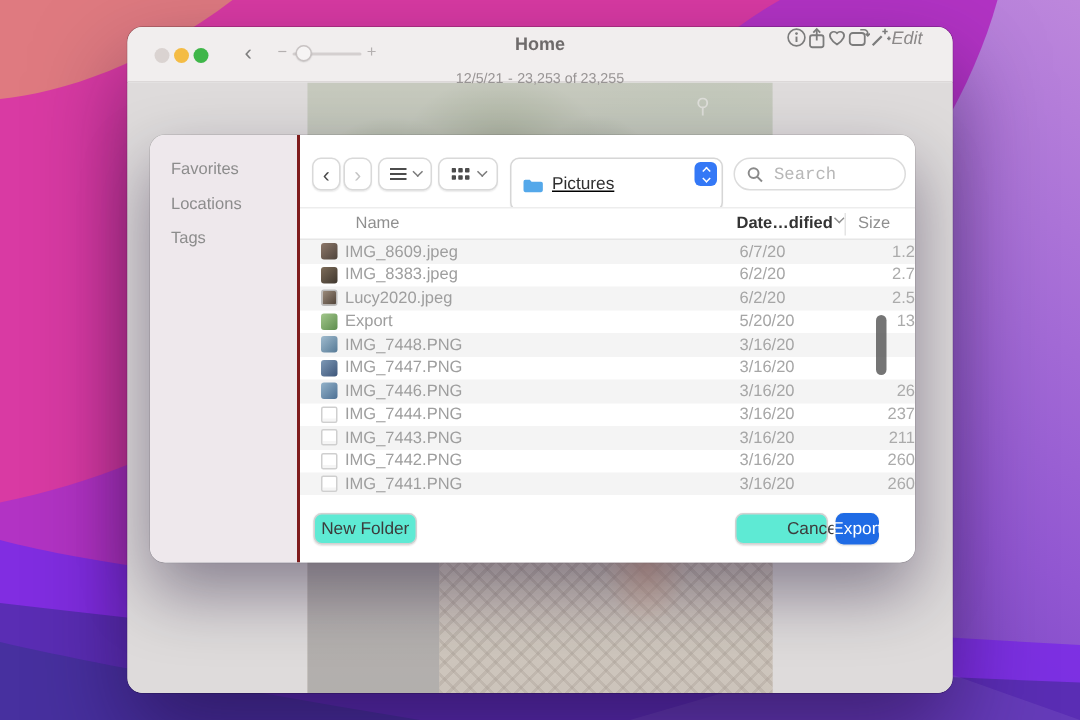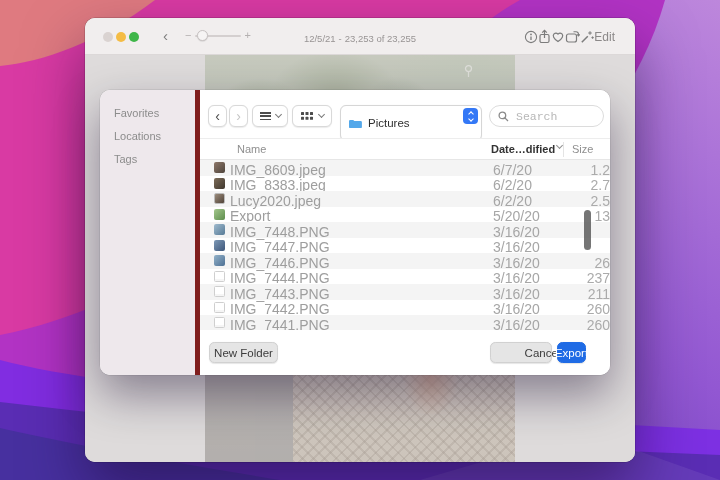--- a/index.html
+++ b/index.html
@@ -23,21 +23,21 @@
   .zoomer{position:absolute;left:100px;top:10px;width:66px;height:16px;}
   .zoomer .minus{position:absolute;left:0;top:1px;font-size:11px;color:#b4b0b0;}
   .zoomer .plus{position:absolute;right:0;top:1px;font-size:11px;color:#b4b0b0;}
   .zoomer .track{position:absolute;left:10px;right:10px;top:7px;height:2px;background:#d4cfcf;border-radius:1px;}
   .zoomer .thumb{position:absolute;left:12px;top:2px;width:11px;height:11px;border-radius:50%;
     background:#f6f4f4;border:1px solid #c8c3c3;box-shadow:0 .5px 1px rgba(0,0,0,.15);}
   .title-block{position:absolute;left:50%;top:4px;transform:translateX(-50%);text-align:center;white-space:nowrap;}
   .tb-title{font-size:12px;color:#6e6b6b;font-weight:700;}
   .tb-sub{font-size:9.5px;color:#989494;margin-top:11px;}
   .tb-sub span{padding:0 1.5px;}
-  .tb-icons{position:absolute;right:20px;top:0;height:37px;display:flex;align-items:center;}
+  .tb-icons{position:absolute;right:20px;top:0;height:37px;display:flex;font-style:italic;}
   .tbi{color:#7c7c7c;}
   .edit-label{font-size:12px;color:#8b8888;}
 
   .content{position:absolute;left:0;top:37px;right:0;bottom:0;background:#dedbdb;
     border-radius:0 0 10px 10px;overflow:hidden;}
   .photo{position:absolute;left:120px;top:0;width:310px;height:407px;opacity:.45;}
   .photo-top{position:absolute;left:0;top:0;right:0;height:88px;
     background:
       radial-gradient(70px 55px at 18% 70%, #55743f 0%, rgba(85,116,63,0) 70%),
       radial-gradient(90px 60px at 42% 45%, #6d8257 0%, rgba(109,130,87,0) 72%),
@@ -52,38 +52,38 @@
       radial-gradient(40px 55px at 62% 30%, rgba(196,115,70,.8), rgba(196,115,70,0) 70%),
       repeating-linear-gradient(45deg, rgba(92,72,52,.30) 0 2px, rgba(0,0,0,0) 2px 8px),
       repeating-linear-gradient(-45deg, rgba(92,72,52,.30) 0 2px, rgba(0,0,0,0) 2px 8px),
       linear-gradient(#cbbca8,#b7a995);}
   .pin{position:absolute;right:42px;top:10px;opacity:.65;}
 
   
   .dialog{position:absolute;left:100px;top:90px;width:510px;height:285px;background:#fff;
     border-radius:10px;box-shadow:0 20px 45px rgba(20,5,40,.42),0 0 0 .5px rgba(0,0,0,.12);overflow:hidden;}
   .sidebar{position:absolute;left:0;top:0;bottom:0;width:100px;
-    background:rgba(237,231,235,.96);border-right:5px solid #7f1d1d;}
+    background:rgba(237,231,235,.96);border-right:2px solid #7f1d1d;}
   .sb-item{position:relative;height:23px;line-height:23px;padding-left:14px;
     font-size:11px;color:#8c8c8c;}
   .sidebar .sb-list{padding-top:12px;}
 
   .dtoolbar{position:absolute;left:100px;top:0;right:0;height:45px;background:#fff;}
   .btn{position:absolute;top:15px;height:22px;background:#fff;border:1px solid #d9d9d9;
     border-radius:6px;box-shadow:0 .5px 1px rgba(0,0,0,.08);display:flex;align-items:center;justify-content:center;}
   .navb{width:19px;font-size:14px;line-height:1;}
   .navb.b{left:8px;color:#4a4a4a;}
   .navb.f{left:29px;color:#c5c5c5;}
   .viewb{gap:5px;padding:0 6px;}
   .listglyph{width:11px;height:8px;
     background:repeating-linear-gradient(#4c4c4c 0 1.5px, rgba(0,0,0,0) 1.5px 3.3px);}
   .chev{width:5px;height:5px;border-right:1.4px solid #7a7a7a;border-bottom:1.4px solid #7a7a7a;
     transform:rotate(45deg);margin-top:-3px;}
   .select{position:absolute;left:140px;top:15px;width:142px;height:36px;border:1px solid #d6d6d6;
-    border-radius:6px;background:#fff;box-shadow:0 .5px 1px rgba(0,0,0,.08);display:flex;align-items:center;}
+    border-radius:6px;background:#fff;box-shadow:0 .5px 1px rgba(0,0,0,.08);display:flex;align-items:center;text-decoration:underline;}
   .select .lbl{font-size:11.5px;color:#2f2f2f;margin-left:6px;}
   .stepper{position:absolute;right:3px;top:2px;width:15px;height:16px;border-radius:4px;background:#3478f6;
     display:flex;flex-direction:column;align-items:center;justify-content:center;gap:1px;}
   .wchev{width:4px;height:4px;border-right:1.4px solid #fff;border-bottom:1.4px solid #fff;}
   .wchev.up{transform:rotate(-135deg);margin-top:2px;}
   .wchev.dn{transform:rotate(45deg);margin-bottom:2px;}
   .search{position:absolute;left:289px;top:15px;width:115px;height:22px;border:1px solid #dcdcdc;
     border-radius:11px;background:#fff;display:flex;align-items:center;padding:0 8px;gap:5px;}
   .search input{border:0;outline:0;width:80px;font-size:11.5px;color:#555;background:transparent;
     font-family:Liberation Mono, monospace;}
@@ -92,41 +92,41 @@
   .thead{position:absolute;left:100px;right:0;top:48px;height:22px;background:#fff;
     border-top:1px solid #ededed;border-bottom:1px solid #e6e6e6;font-size:11px;}
   .thead .c-name{position:absolute;left:37px;top:4px;color:#8f8f8f;}
   .thead .c-date{position:absolute;left:291px;top:4px;color:#333;font-weight:700;}
   .thead .sortchev{position:absolute;left:357px;top:7px;border-color:#8f8f8f;}
   .thead .divider{position:absolute;left:363px;top:3px;width:1px;height:15px;background:#e4e4e4;}
   .thead .c-size{position:absolute;left:372px;top:4px;color:#8f8f8f;}
 
   .list{position:absolute;left:100px;right:0;top:70px;height:192px;overflow:hidden;
     border-bottom:1px solid #ececec;}
-  .row{position:relative;height:15.5px;font-size:14px;}
+  .row{position:relative;height:15.5px;font-size:11px;}
   .row:nth-child(odd){background:#f4f4f4;}
   .row .ic{position:absolute;left:14px;top:2px;width:11px;height:11px;border-radius:2px;}
   .row .nm{position:absolute;left:30px;top:1.5px;color:#9e9e9e;}
   .row .dt{position:absolute;left:293px;top:1.5px;color:#a6a6a6;}
   .row .sz{position:absolute;left:384px;width:26px;top:1.5px;color:#ababab;text-align:right;}
   .ic.photo-a{background:linear-gradient(135deg,#8d7769,#4e443c);}
   .ic.photo-b{background:linear-gradient(135deg,#7d6c59,#3f372e);}
   .ic.photo-c{background:linear-gradient(135deg,#9b8b7b,#514439);border:1px solid #bbb;}
   .ic.photo-d{background:linear-gradient(135deg,#a3c78c,#5d8d4d);}
   .ic.photo-e{background:linear-gradient(135deg,#a0bbce,#567a96);}
   .ic.photo-f{background:linear-gradient(135deg,#7e99b6,#3d567a);}
   .ic.photo-g{background:linear-gradient(135deg,#93b2c9,#4d7094);}
   .ic.doc{background:#fff;border:1px solid #cfcfcf;border-radius:1.5px;
     box-shadow:inset 0 -2px 0 rgba(0,0,0,.04);}
   .scrollthumb{position:absolute;left:484px;top:120px;width:7px;height:40px;
     background:rgba(82,82,82,.8);border-radius:3.5px;}
 
   .dfooter{position:absolute;left:100px;right:0;bottom:0;height:45px;background:#fff;}
   .pushbtn{position:absolute;top:12px;height:21px;border:1px solid #d1d1d1;border-radius:5.5px;
-    background:#e5e5e5;font-size:11.5px;color:#3c3c3c;display:flex;align-items:center;justify-content:center;
+    background:#5eead4;font-size:11.5px;color:#3c3c3c;display:flex;align-items:center;justify-content:center;
     box-shadow:0 .5px 1px rgba(0,0,0,.1);}
   .b-newfolder{left:9px;width:69px;}
   .b-cancel{left:290px;width:62px;padding-left:43px;}
   .b-export{left:357px;width:29px;background:#1f6be5;border-color:#1f6be5;color:#fff;}
 </style>
 </head>
 <body>
 
 <div class="stage">
 
@@ -171,20 +171,21 @@
         <div class="light" style="background:#3fb649"></div>
       </div>
       <span class="nav-back">‹</span>
       <div class="zoomer">
         <span class="minus">−</span>
         <div class="track"></div>
         <div class="thumb"></div>
         <span class="plus">+</span>
       </div>
       <div class="title-block">
+        <div class="tb-title">Home</div>
         <div class="tb-sub">
           <span>12/5/21</span><span>-</span><span>23,253 of 23,255</span>
         </div>
       </div>
       <div class="tb-icons">
         <svg class="tbi" width="14" height="14" viewBox="0 0 14 14">
           <circle cx="7" cy="7" r="5.6" fill="none" stroke="#7c7c7c" stroke-width="1.1"></circle>
           <circle cx="7" cy="4.4" r="0.9" fill="#7c7c7c"></circle>
           <line x1="7" y1="6.4" x2="7" y2="10" stroke="#7c7c7c" stroke-width="1.3"></line>
         </svg>

